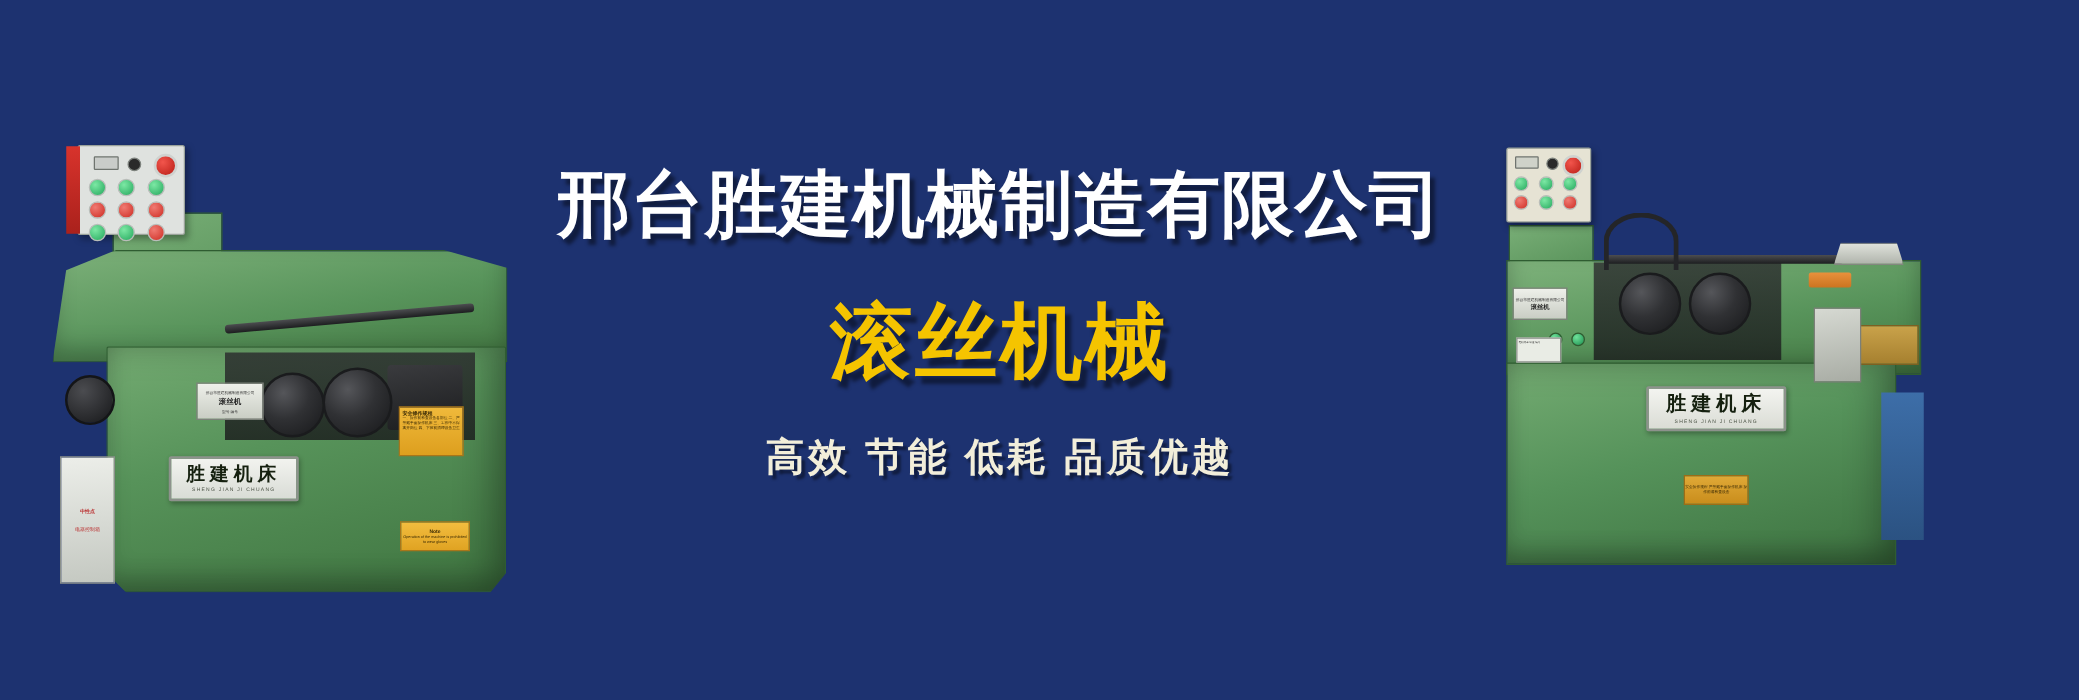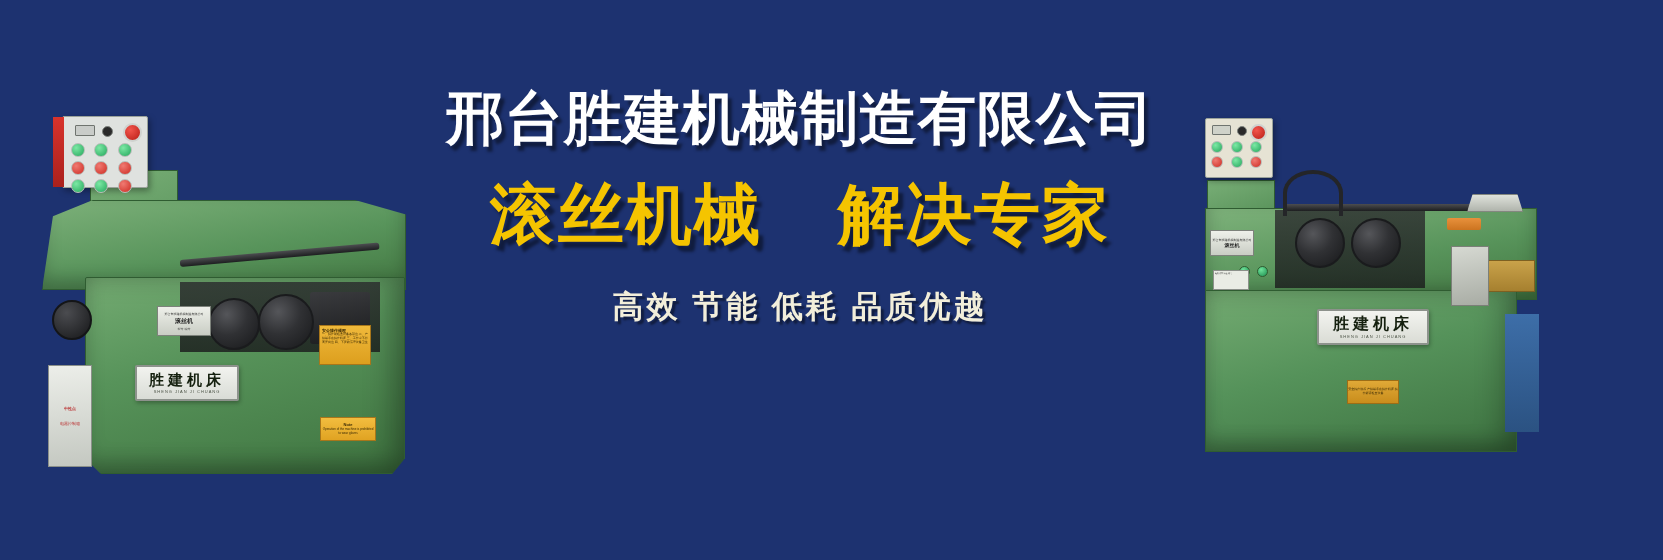--- a/index.html
+++ b/index.html
@@ -16,24 +16,25 @@
   
   .text-block{
     position:absolute;left:400px;top:88px;width:800px;
     text-align:center;z-index:40;
   }
   .company-title{
     font-size:58px;line-height:1.05;font-weight:bold;color:#ffffff;
     letter-spacing:1px;
     text-shadow:4px 5px 3px rgba(0,0,0,.45);
     white-space:nowrap;
+    margin-top:46px;
   }
   .slogan-row{
-    margin-top:21px;display:flex;justify-content:center;align-items:center;
-    gap:76px;white-space:nowrap;
+    margin-top:34px;display:flex;justify-content:center;align-items:center;
+    gap:104px;white-space:nowrap;flex-direction:column;
   }
   .slogan{
     font-size:66px;font-weight:bold;color:#f5c400;letter-spacing:2px;
     text-shadow:5px 6px 3px rgba(0,0,0,.45);
   }
   .sub-line{
     margin-top:26px;font-size:31px;font-weight:bold;color:#f2eeda;
     letter-spacing:3px;white-space:nowrap;
     text-shadow:3px 3px 2px rgba(0,0,0,.45);
   }
@@ -368,18 +369,17 @@
         <div class="ind g"></div>
         <div class="ind r"></div>
       </div>
     </div>
   </div>
 
   <div class="text-block">
     <div class="company-title">邢台胜建机械制造有限公司</div>
     <div class="slogan-row">
       <span class="slogan">滚丝机械</span>
-      <span class="slogan">解决专家</span>
     </div>
     <div class="sub-line">高效  节能  低耗  品质优越</div>
   </div>
 
 </div>
 
 </body></html>

